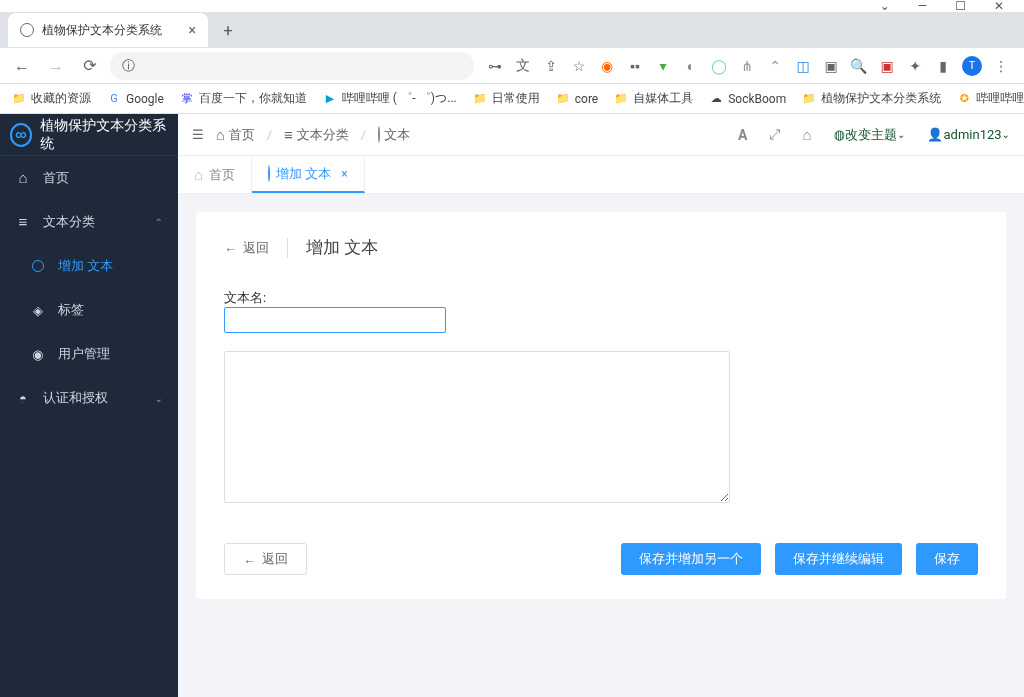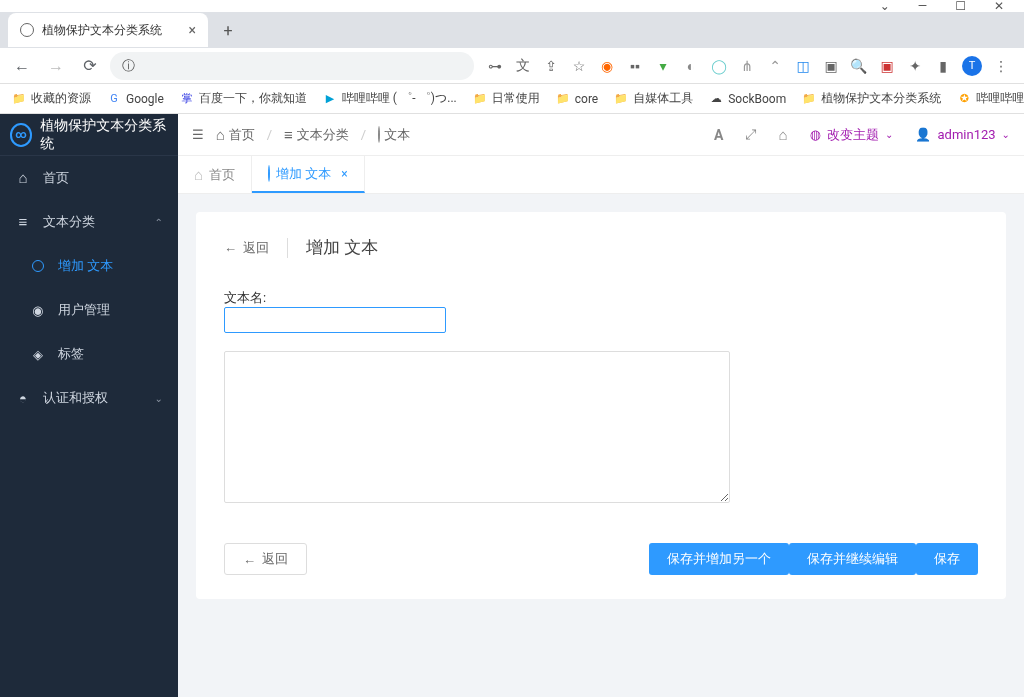--- a/index.html
+++ b/index.html
@@ -39,21 +39,21 @@
 .side-item.active { color: #2e9aff; }
 .side-ico { width: 16px; display: inline-flex; justify-content: center; }
 .circle-ico { width: 12px; height: 12px; border: 1.5px solid currentColor; border-radius: 50%; }
 
 .main { flex: 1; background: #f2f4f7; display: flex; flex-direction: column; }
 .topbar { height: 42px; background: #fff; display: flex; align-items: center; padding: 0 14px; gap: 12px; border-bottom: 1px solid #eee; font-size: 13px; color: #666; }
 .crumb-sep { color: #ccc; }
 .crumb { display: inline-flex; align-items: center; gap: 4px; }
 .topbar-right { margin-left: auto; display: flex; align-items: center; gap: 22px; color: #888; }
 .top-ico { font-size: 14px; }
-.theme-btn, .user-btn { display: flex; align-items: center; gap: 6px; font-size: 13px; color: #a21caf; }
+.theme-btn, .user-btn { display: flex; align-items: center; font-size: 13px; color: #14532d; }
 
 .tabs-row { height: 38px; background: #fff; display: flex; align-items: stretch; border-bottom: 1px solid #eee; margin: 0; }
 .page-tab { padding: 0 16px; display: flex; align-items: center; gap: 6px; font-size: 13px; color: #888; border-right: 1px solid #eee; cursor: pointer; }
 .page-tab.active { color: #2e9aff; border-bottom: 2px solid #2e9aff; }
 .page-tab .x { font-size: 12px; margin-left: 4px; }
 
 .content { padding: 18px; }
 .card { background: #fff; border-radius: 4px; padding: 24px 28px; }
 .card-head { display: flex; align-items: center; gap: 18px; margin-bottom: 24px; }
 .back-link { display: flex; align-items: center; gap: 6px; font-size: 13px; color: #666; cursor: pointer; }
@@ -62,21 +62,21 @@
 
 .form-row { display: flex; margin-bottom: 18px; flex-direction: column; }
 .form-label { width: 136px; font-size: 13px; color: #333; padding-top: 6px; }
 .text-input { width: 222px; height: 26px; border: 1px solid #2e9aff; border-radius: 2px; padding: 0 6px; font-size: 13px; outline: none; }
 .textarea { width: 506px; height: 152px; border: 1px solid #ddd; border-radius: 2px; padding: 6px; font-size: 13px; resize: both; }
 
 .card-foot { display: flex; align-items: center; margin-top: 40px; }
 .btn { height: 32px; padding: 0 18px; border-radius: 3px; font-size: 13px; display: inline-flex; align-items: center; gap: 6px; cursor: pointer; border: none; }
 .btn-default { background: #fff; border: 1px solid #ddd; color: #666; }
 .btn-primary { background: #2e9aff; color: #fff; }
-.foot-right { margin-left: auto; display: flex; gap: 0; }
+.foot-right { margin-left: auto; display: flex; gap: 14px; }
 
 
 .i-home::before { content: "⌂"; font-size: 15px; }
 .i-list::before { content: "≡"; font-size: 15px; }
 .i-tag::before { content: "◈"; font-size: 13px; }
 .i-user::before { content: "◉"; font-size: 13px; }
 .i-shield::before { content: "◓"; font-size: 13px; }
 .i-bars::before { content: "☰"; }
 .i-font::before { content: "A"; font-weight: bold; }
 .i-expand::before { content: "⤢"; }
@@ -193,26 +193,26 @@
       <span>文本分类</span>
       <span class="chev">⌃</span>
     </div>
     <div class="side-item sub active">
       <span class="side-ico">
           <span class="circle-ico"></span>
         </span>
       <span>增加 文本</span>
     </div>
     <div class="side-item sub">
+      <span class="side-ico i-tag"></span>
+      <span>标签</span>
+    </div>
+    <div class="side-item sub">
       <span class="side-ico i-user"></span>
       <span>用户管理</span>
-    </div>
-    <div class="side-item sub">
-      <span class="side-ico i-tag"></span>
-      <span>标签</span>
     </div>
     <div class="side-item">
       <span class="side-ico i-shield"></span>
       <span>认证和授权</span>
       <span class="chev">⌄</span>
     </div>
   </div>
 
   <div class="main">
     <div class="topbar">

